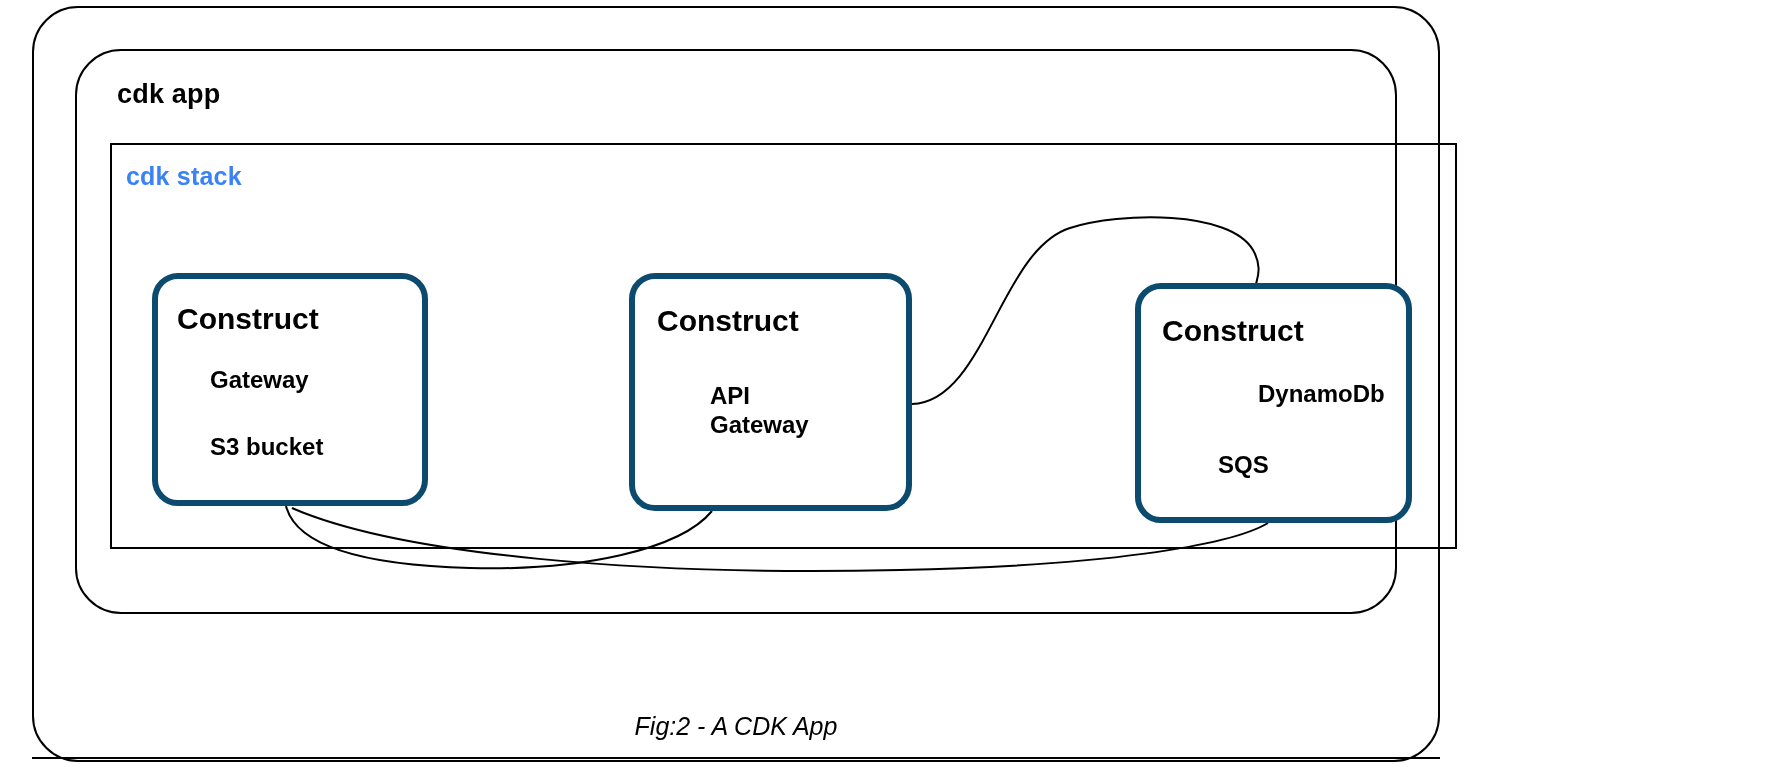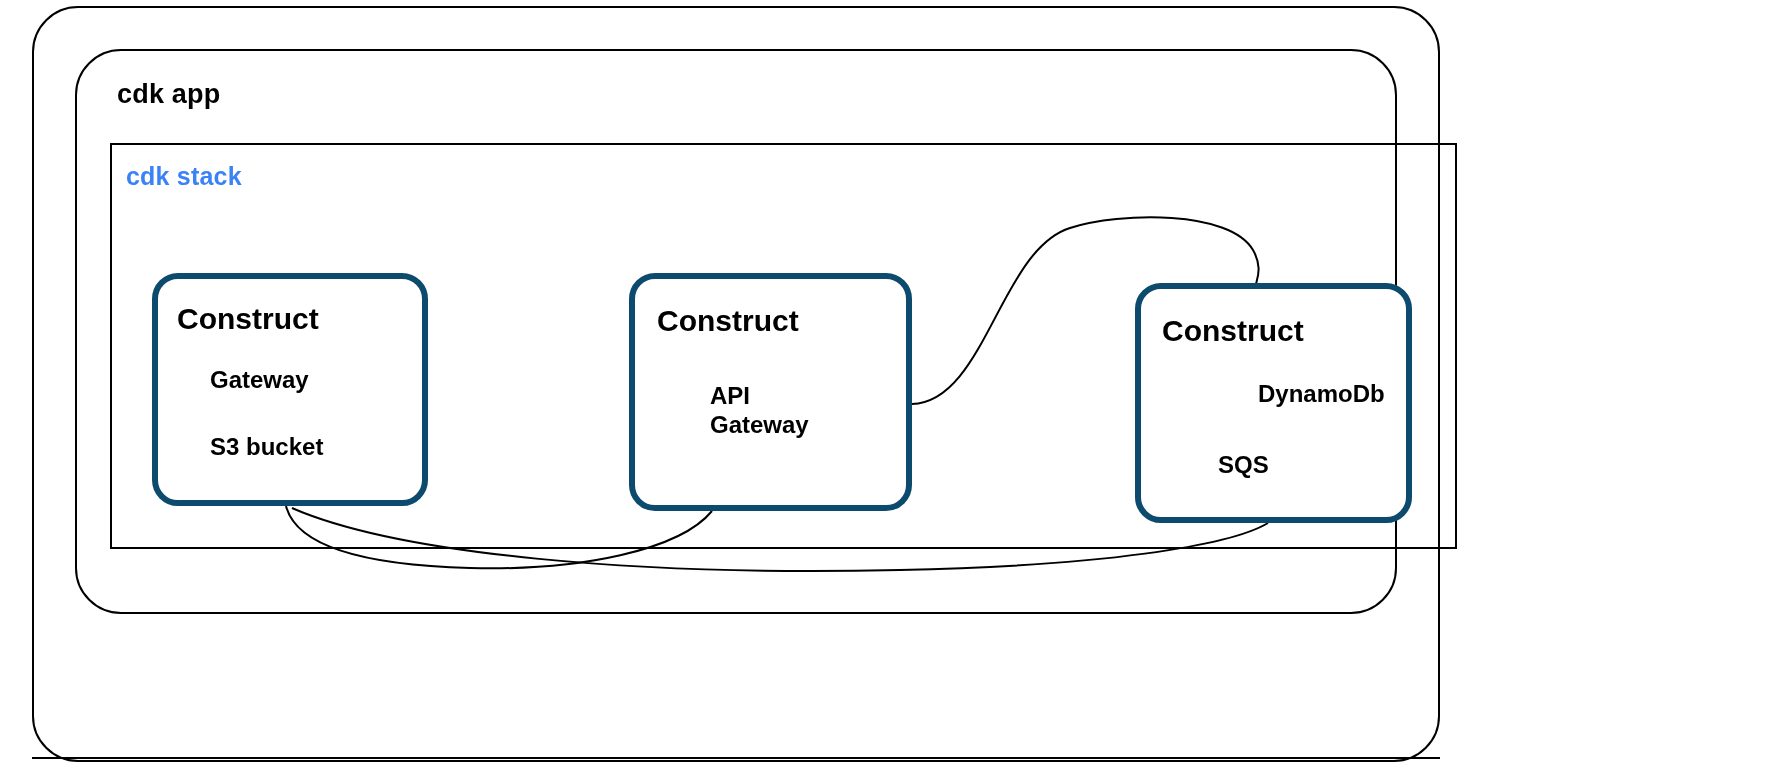--- a/index.html
+++ b/index.html
@@ -168,15 +168,16 @@
     <div class="construct-item it0">API</div>
     <div class="construct-item it1">Gateway</div>
   </div>
 
   <div class="construct" id="construct-dynamo">
     <div class="construct-title">Construct</div>
     <div class="construct-item it0">DynamoDb</div>
     <div class="construct-item it1">SQS</div>
   </div>
 
+  <div id="caption">Fig:2 - A CDK App</div>
   <div id="caption-rule"></div>
 
 </div>
 
 </body></html>

